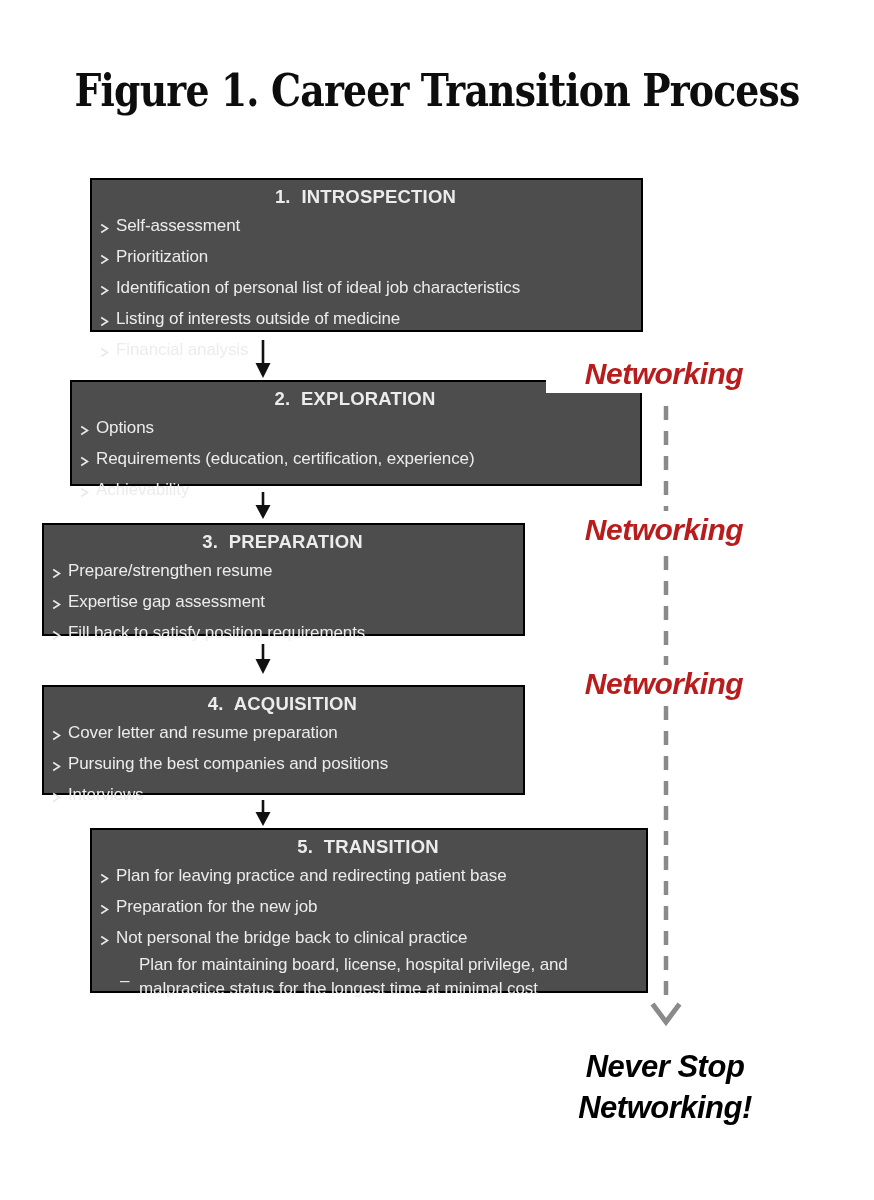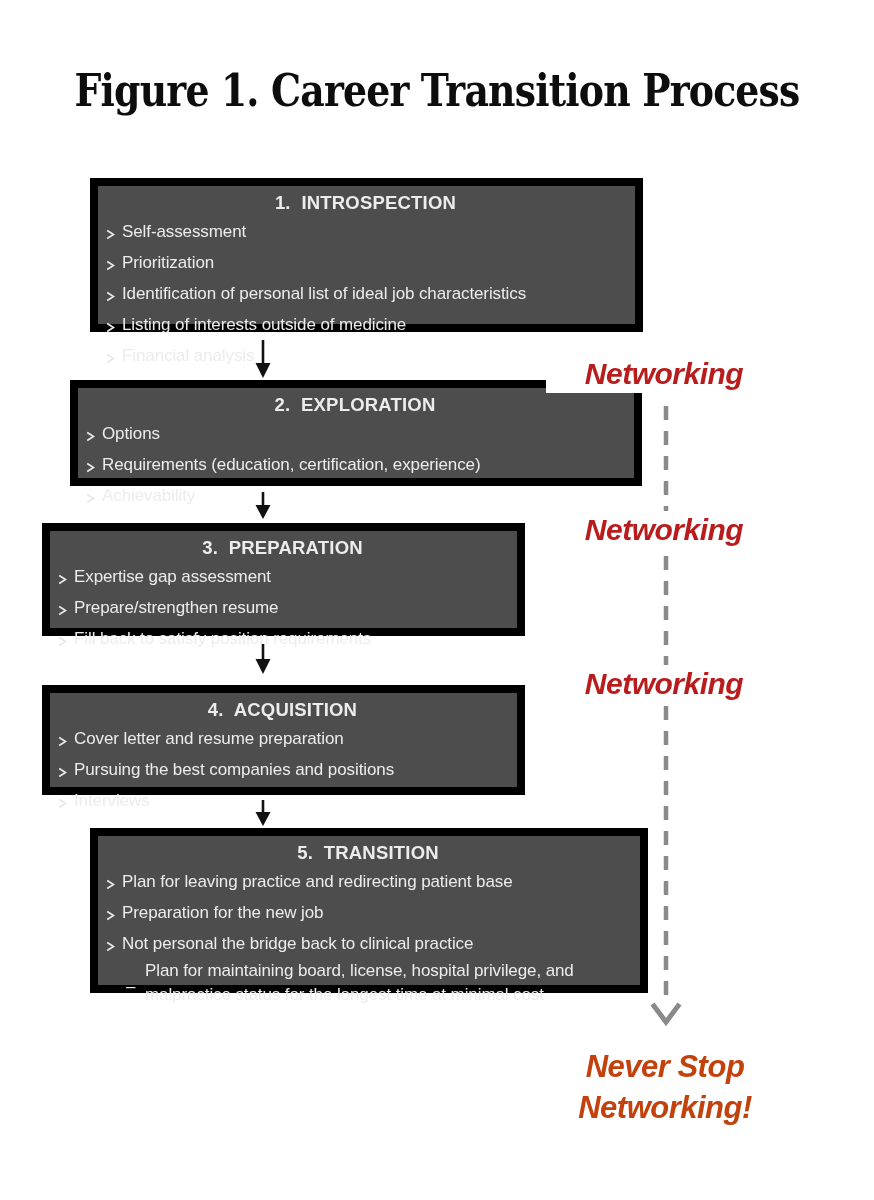--- a/index.html
+++ b/index.html
@@ -6,21 +6,21 @@
   .page{position:relative;width:874px;height:1200px;background:#ffffff;overflow:hidden;
         font-family:"Liberation Sans","DejaVu Sans",sans-serif;}
 
   .title{position:absolute;top:64px;left:0;width:874px;margin:0;text-align:center;
          font-family:"DejaVu Serif","Liberation Serif",serif;font-weight:bold;
          font-size:45px;color:#0d0d0d;transform:scaleX(0.84);transform-origin:50% 50%;
          letter-spacing:-1px;white-space:nowrap;}
 
   .connectors{position:absolute;top:0;left:0;z-index:1;pointer-events:none;}
 
-  .box{position:absolute;z-index:2;background:#4d4d4d;border:8px solid #000000;
+  .box{position:absolute;z-index:2;background:#4d4d4d;border:2px solid #000000;
        box-sizing:border-box;color:#ececec;padding:4px 10px 0 8px;}
   .box1{left:90px; top:178px;width:553px;height:154px;}
   .box2{left:42px; top:380px;width:572px;height:106px;margin-left:28px;}
   .box3{left:42px; top:523px;width:483px;height:113px;}
   .box4{left:42px; top:685px;width:483px;height:110px;}
   .box5{left:90px; top:828px;width:558px;height:165px;}
 
   .box-header{text-align:center;font-weight:bold;font-size:18.5px;line-height:26px;
               white-space:pre-wrap;letter-spacing:0.2px;}
   .box-item{display:flex;align-items:center;font-size:17px;line-height:24px;
@@ -30,21 +30,21 @@
   .box-item.sub .dash{flex:0 0 19px;width:19px;}
   .item-text{flex:1 1 auto;}
 
   .net-label{position:absolute;left:546px;width:236px;z-index:3;text-align:center;
              background:#ffffff;font-weight:bold;font-style:italic;font-size:30px;
              line-height:38px;color:#b91c1c;letter-spacing:-0.5px;}
   .net1{top:355px;} .net2{top:511px;} .net3{top:665px;}
 
   .footer{position:absolute;left:540px;top:1046px;width:250px;z-index:3;text-align:center;
           font-weight:bold;font-style:italic;font-size:31px;line-height:41px;
-          color:#c2410c;letter-spacing:-0.5px;}
+          color:#000000;letter-spacing:-0.5px;}
 </style>
 </head>
 <body>
 
 <div class="page">
 
   <h1 class="title">Figure 1. Career Transition Process</h1>
 
   <svg class="connectors" width="874" height="1200" viewBox="0 0 874 1200">
     <g>
@@ -124,27 +124,27 @@
       <span class="item-text">Achievability</span>
     </div>
   </div>
 
   <div class="box box3">
     <div class="box-header">3.  PREPARATION</div>
     <div class="box-item">
       <span class="bullet"><svg width="9" height="11" viewBox="0 0 9 11">
             <path d="M1.2 1.5 L7.5 5.5 L1.2 9.5" fill="none" stroke="#e8e8e8" stroke-width="1.7"></path>
           </svg></span>
+      <span class="item-text">Prepare/strengthen resume</span>
+    </div>
+    <div class="box-item">
+      <span class="bullet"><svg width="9" height="11" viewBox="0 0 9 11">
+            <path d="M1.2 1.5 L7.5 5.5 L1.2 9.5" fill="none" stroke="#e8e8e8" stroke-width="1.7"></path>
+          </svg></span>
       <span class="item-text">Expertise gap assessment</span>
-    </div>
-    <div class="box-item">
-      <span class="bullet"><svg width="9" height="11" viewBox="0 0 9 11">
-            <path d="M1.2 1.5 L7.5 5.5 L1.2 9.5" fill="none" stroke="#e8e8e8" stroke-width="1.7"></path>
-          </svg></span>
-      <span class="item-text">Prepare/strengthen resume</span>
     </div>
     <div class="box-item">
       <span class="bullet"><svg width="9" height="11" viewBox="0 0 9 11">
             <path d="M1.2 1.5 L7.5 5.5 L1.2 9.5" fill="none" stroke="#e8e8e8" stroke-width="1.7"></path>
           </svg></span>
       <span class="item-text">Fill back to satisfy position requirements</span>
     </div>
   </div>
 
   <div class="box box4">

